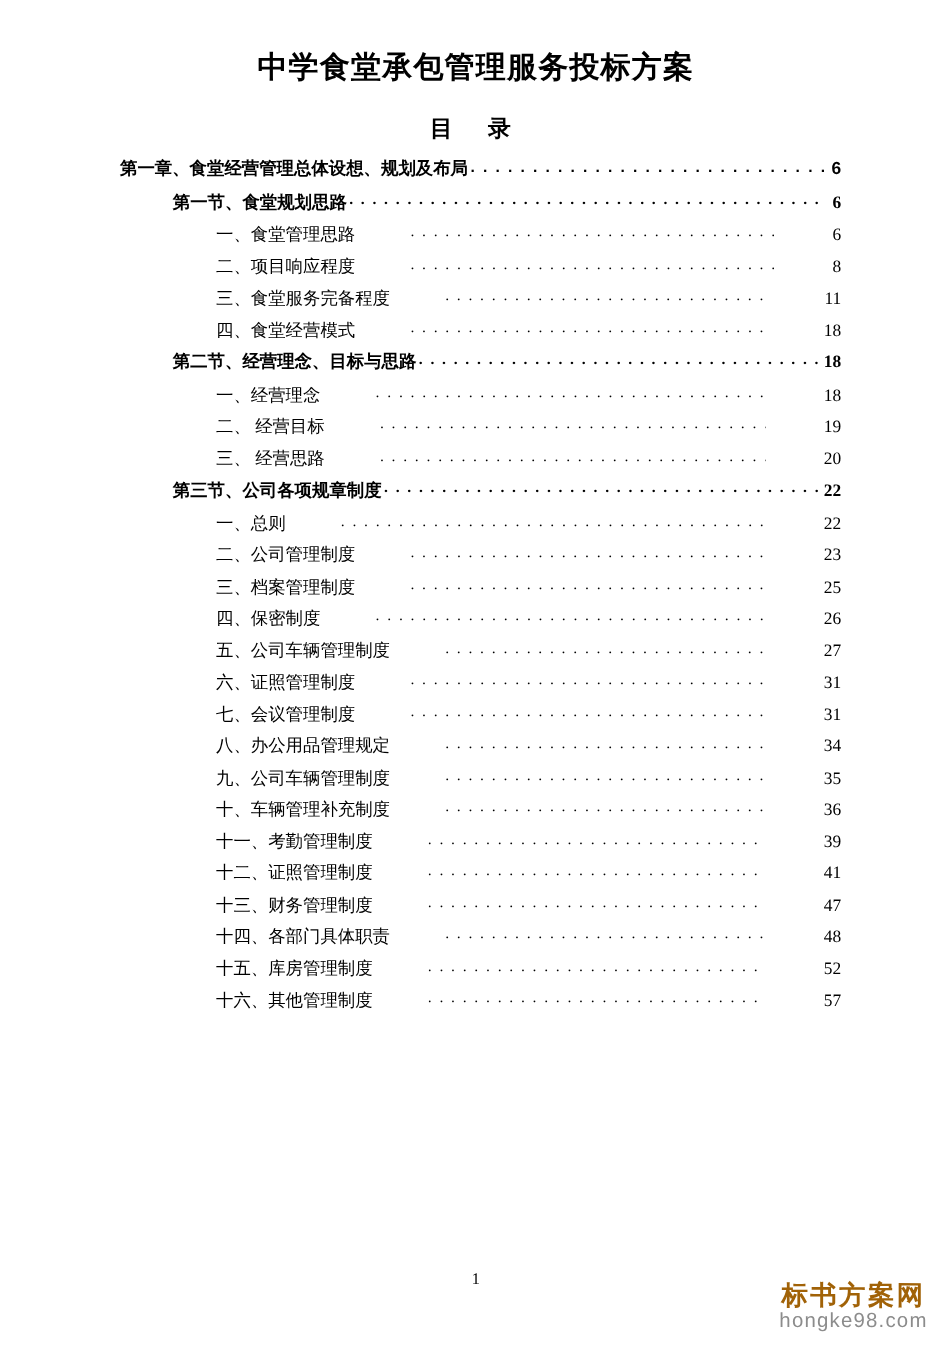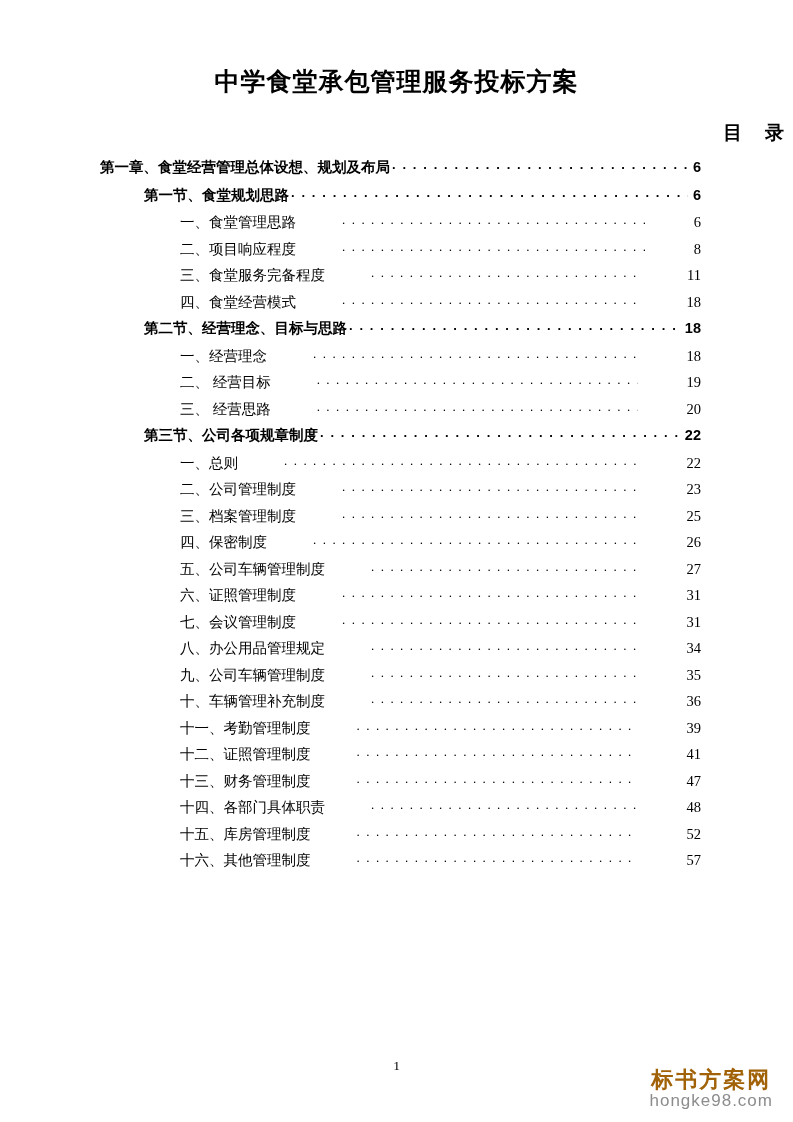--- a/index.html
+++ b/index.html
@@ -22,25 +22,25 @@
     height: 1122px;
     box-sizing: border-box;
     padding: 0;
   }
   .doc-title {
     text-align: center;
     font-family: "Liberation Sans", "DejaVu Sans", sans-serif;
     font-weight: bold;
     font-size: 25px;
     letter-spacing: 1px;
-    margin-top: 65px;
+    margin-top: 39px;
   }
   .toc-heading {
-    text-align: right;
-    font-family: Liberation Serif, serif;
+    text-align: center;
+    font-family: Liberation Mono, monospace;
     font-weight: bold;
     font-size: 19px;
     letter-spacing: 9px;
     margin-top: 22px;
   }
   .toc {
     margin-top: 14px;
     padding: 0 92px 0 108px;
   }
   .toc-row {
@@ -73,21 +73,21 @@
   .lvl1 {
     font-family: "Liberation Sans", "DejaVu Sans", sans-serif;
     font-weight: bold;
     font-size: 14.5px;
     margin-left: -8px;
     margin-bottom: 13px;
     align-items: center;
   }
   
   .lvl2 {
-    font-family: Liberation Sans, sans-serif;
+    font-family: Liberation Serif, serif;
     font-weight: bold;
     font-size: 14.5px;
     margin-left: 36px;
     margin-bottom: 13px;
   }
   
   .lvl3 {
     font-family: "Liberation Serif", "DejaVu Serif", serif;
     font-size: 14.5px;
     margin-left: 72px;

